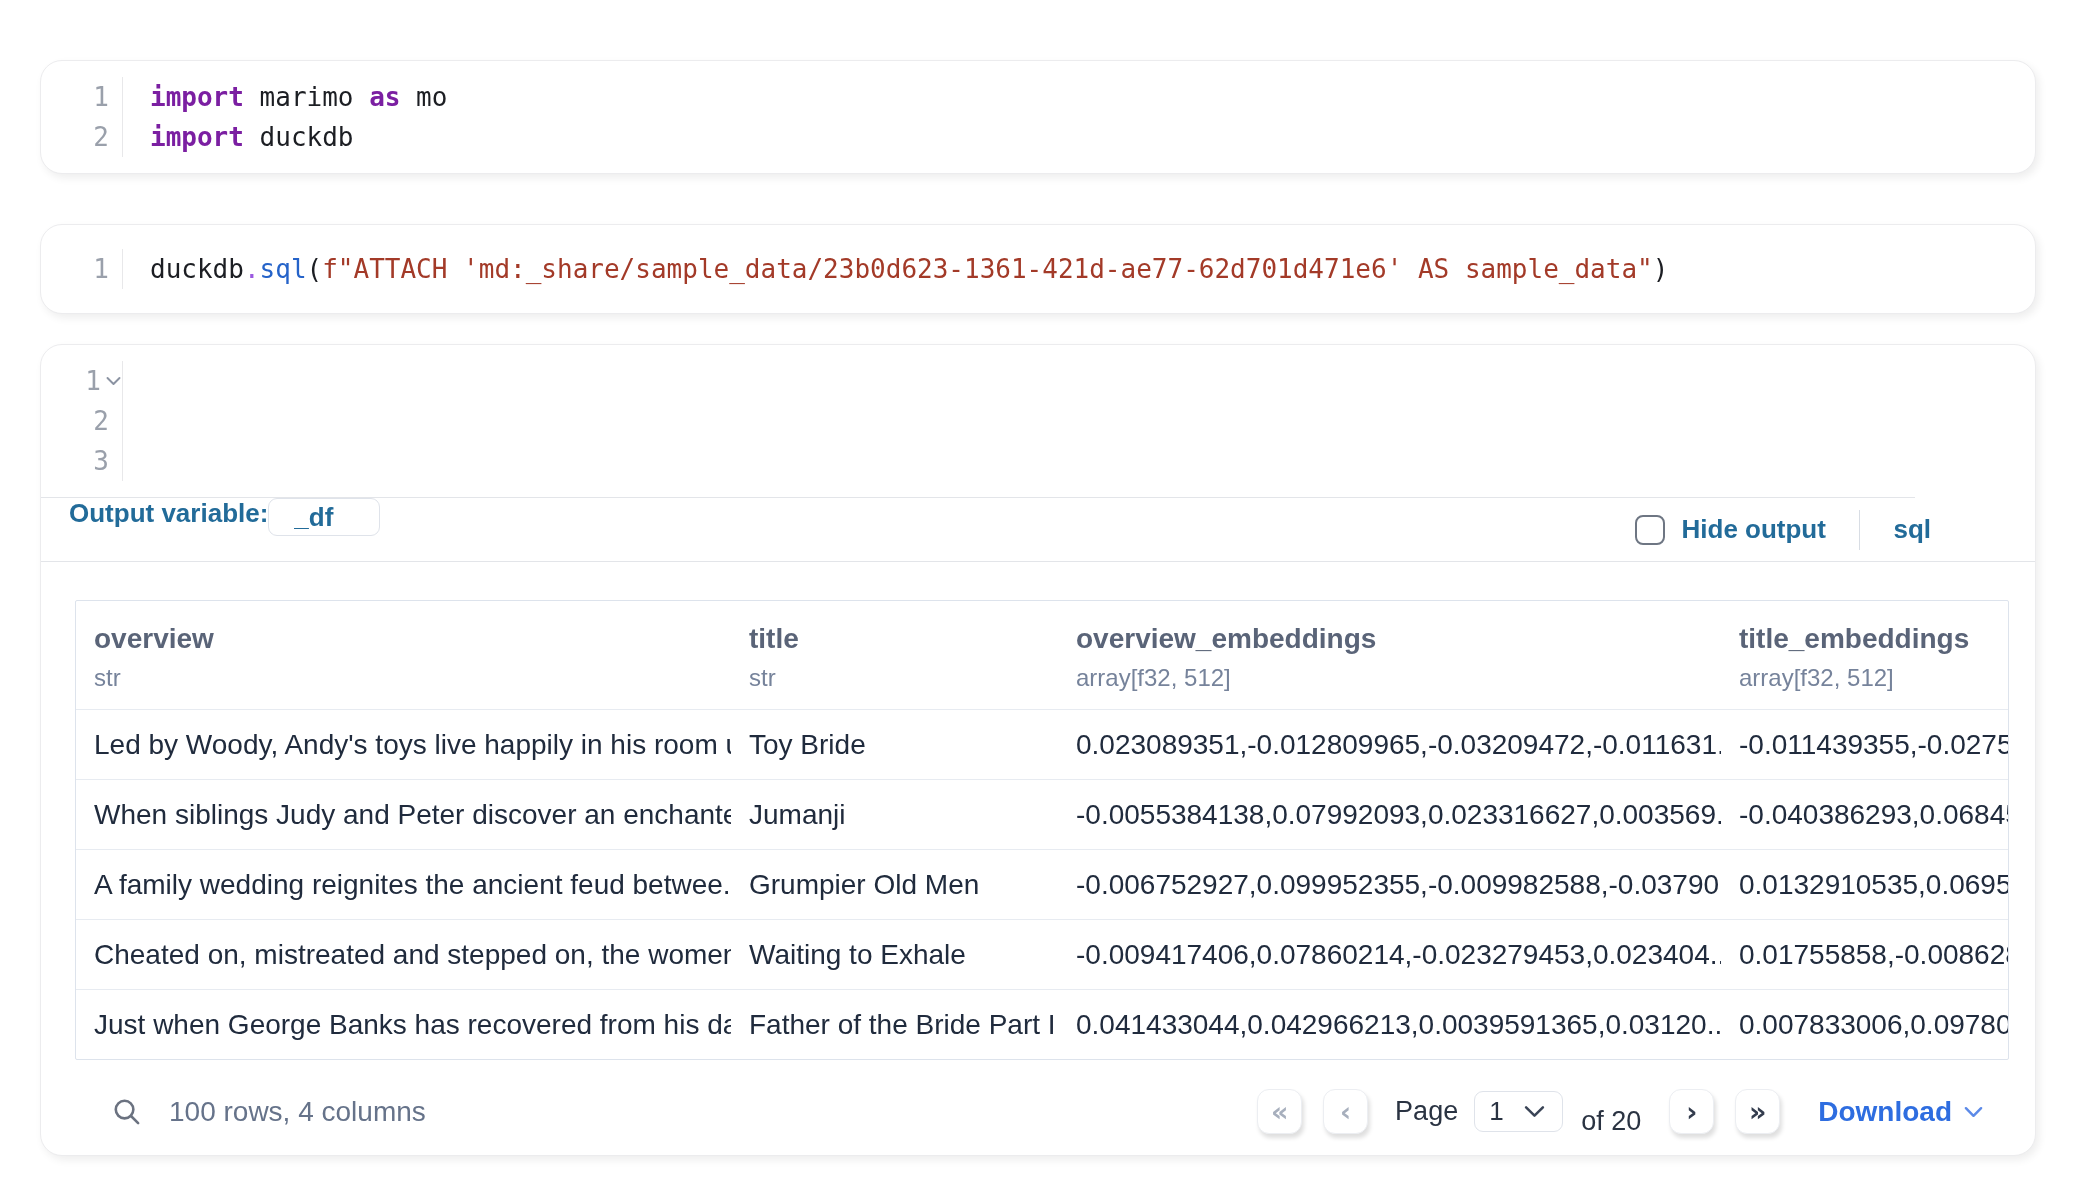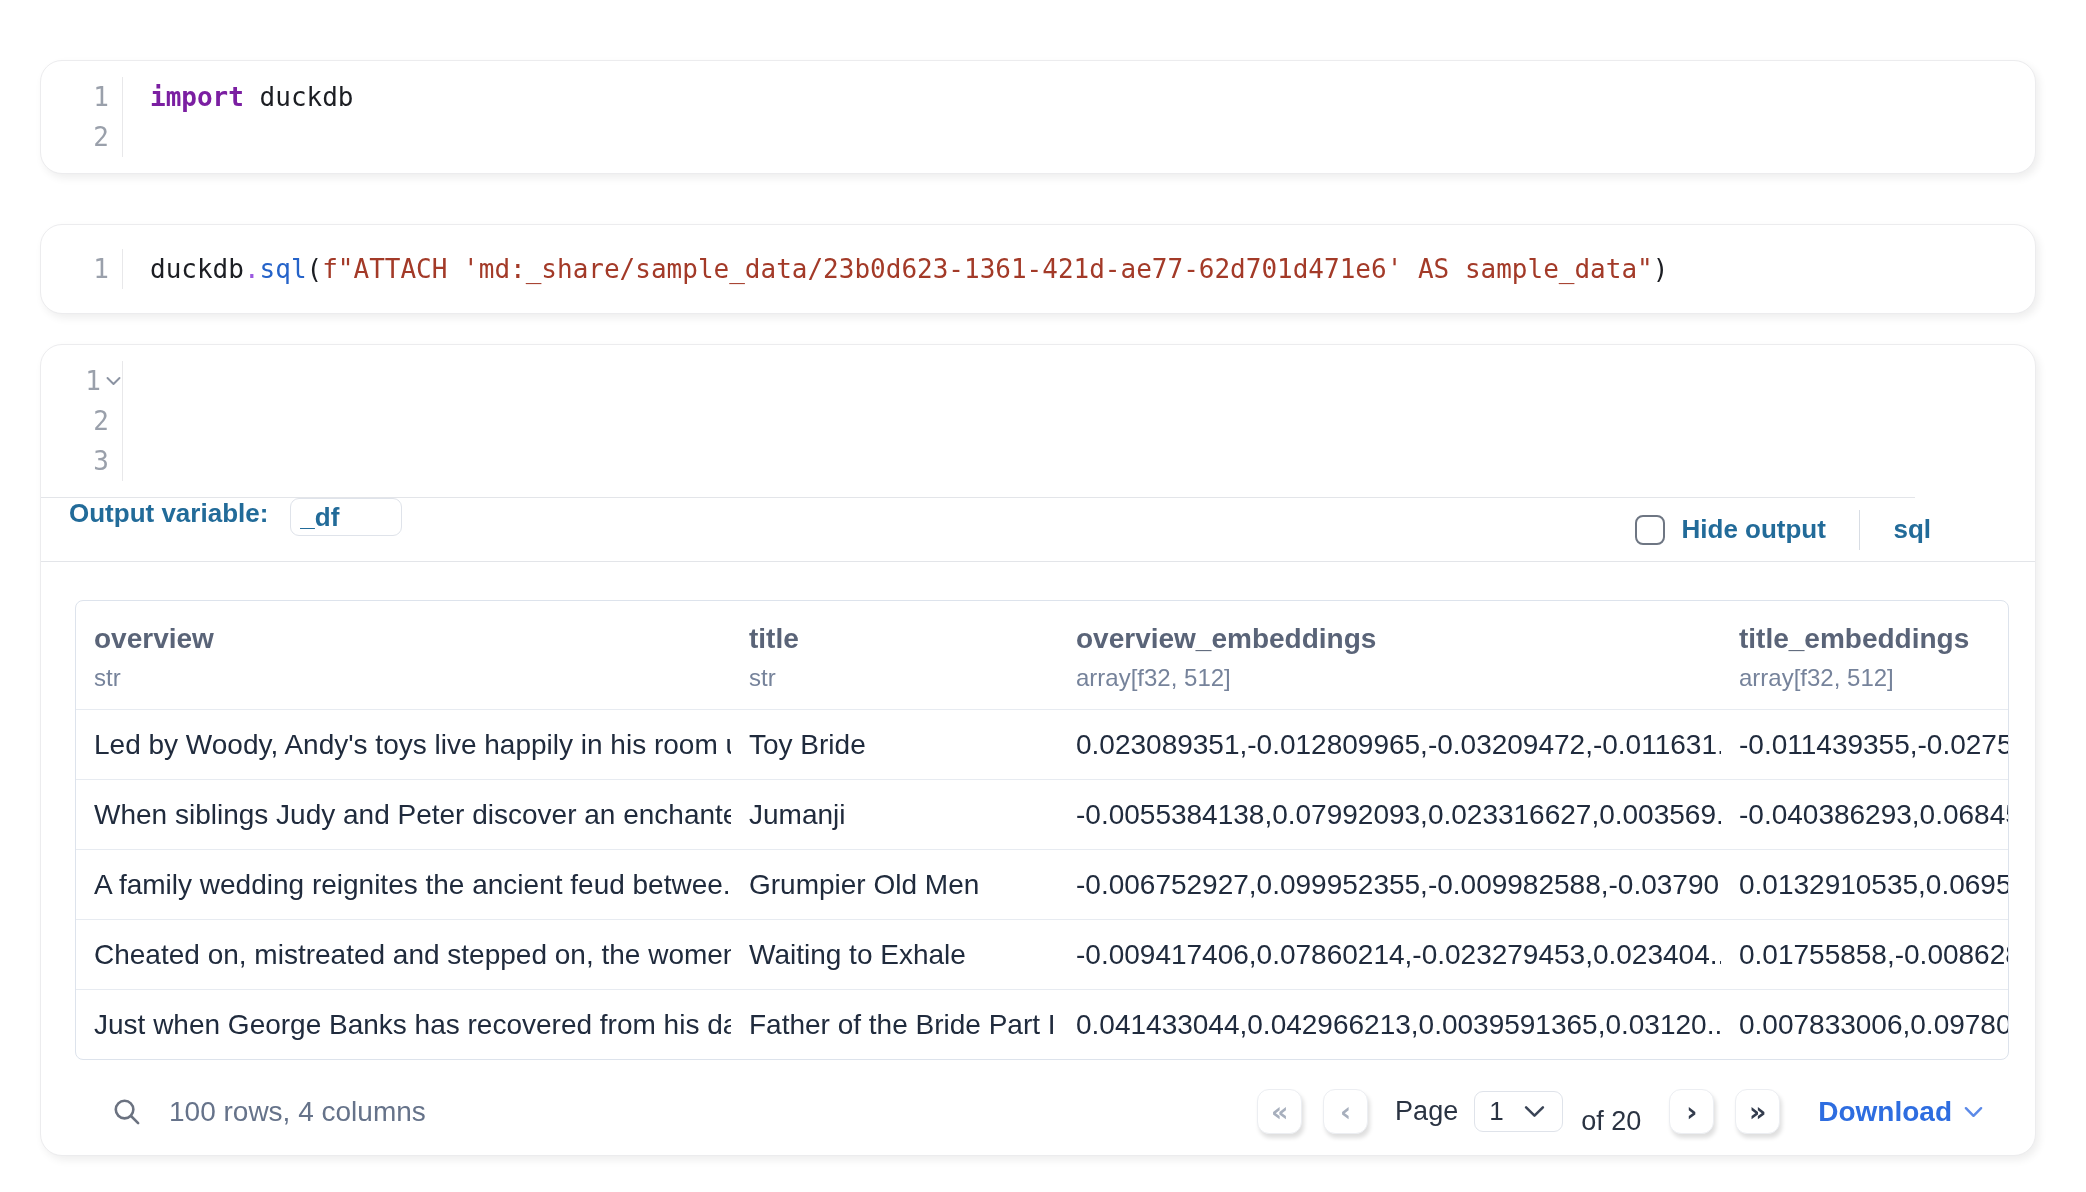--- a/index.html
+++ b/index.html
@@ -50,38 +50,38 @@
   .code-divider { height:0; border-top:1.5px solid #e3e5e9; width:calc(100% - 120px); }
 
   
   .sql-toolbar {
     display:flex; 
     height:64px; padding:0 104px 0 28px;
     border-bottom:1.5px solid #e3e5e9;
   }
   .accent-label { color:#226b99; font-weight:bold; font-size:26px; }
   .outvar-input {
-    margin-left:22px; width:112px; height:38px;
+    width:112px; height:38px;
     border:1.5px solid #dfe3ea; border-radius:9px;
-    padding:0 9px; font-family:"Liberation Sans", sans-serif;
+    padding:0 25px; font-family:"Liberation Sans", sans-serif;
     font-size:26px; font-weight:bold; color:#226b99;
     outline:none; background:#fff;
   }
   .toolbar-right { margin-left:auto; display:flex; align-items:center; }
   .checkbox {
     width:30px; height:30px; border:2.5px solid #6e7683;
     border-radius:8px; background:#fff; cursor:pointer;
   }
   .hide-output-label { margin-left:17px; }
   .toolbar-sep { width:1.5px; height:40px; background:#d8dde4; margin:0 33px; }
 
   
   .output-area { padding:38px 26px 8px 34px; }
   .df-table {
-    border:1.5px solid #dde3ec; border-radius:8px;
+    border:1.5px solid #dde3ec; border-radius:2px;
     overflow:hidden; background:#fff;
   }
   .t-grid { display:grid; grid-template-columns:655px 327px 663px 1fr; }
   .th-cell { padding:22px 18px 17px; overflow:hidden; white-space:nowrap; cursor:pointer; }
   .th-name { font-size:28px; font-weight:bold; color:#5a6478; }
   .th-type { font-size:24px; color:#76839b; margin-top:9px; }
   .t-row { border-top:1px solid #e7ebf1; }
   .td-cell {
     height:69px; display:flex; align-items:center;
     padding:0 18px; font-size:28px; color:#202b3d;
@@ -126,21 +126,21 @@
 <section class="card cell-1">
   <div class="code-area">
     <div class="gutter">
         <div class="ln">
           <span>1</span>
         </div>
         <div class="ln">
           <span>2</span>
         </div>
       </div>
-    <div class="code-lines"><div><span class="tok-kw">import</span><span class="tok-pl"> duckdb</span></div></div>
+    <div class="code-lines"><div><span class="tok-kw">import</span><span class="tok-pl"> marimo </span><span class="tok-kw">as</span><span class="tok-pl"> mo</span></div><div><span class="tok-kw">import</span><span class="tok-pl"> duckdb</span></div></div>
   </div>
 </section>
 
 <section class="card cell-2">
   <div class="code-area">
     <div class="gutter">
         <div class="ln">
           <span>1</span>
         </div>
       </div>

